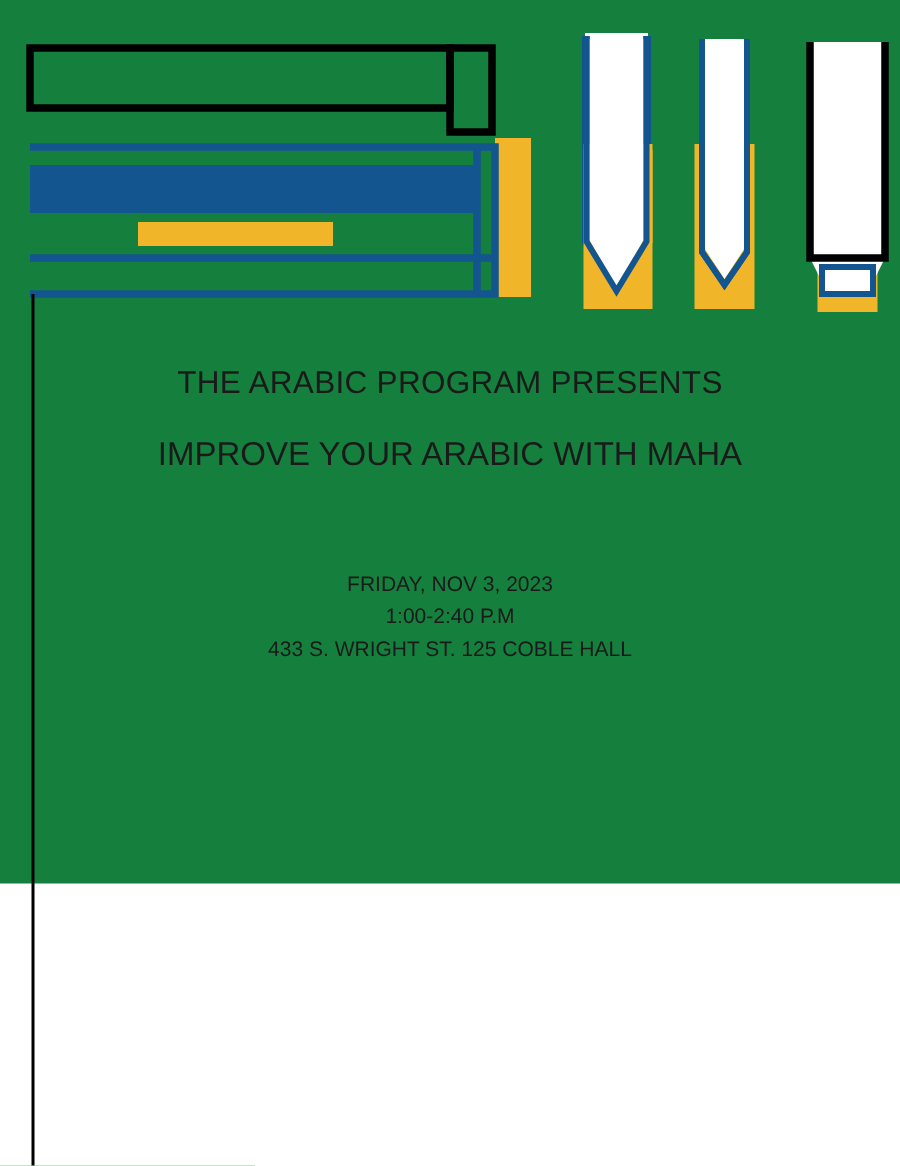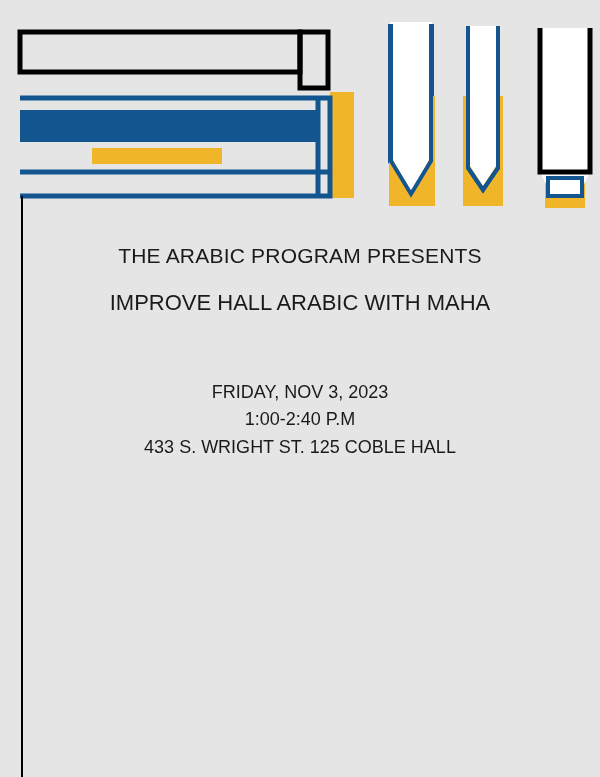--- a/index.html
+++ b/index.html
@@ -10,22 +10,22 @@
   body {
     width: 600px;
     height: 777px;
     overflow: hidden;
     font-family: "Liberation Sans", sans-serif;
     color: #1a1a1a;
   }
   .poster {
     position: relative;
     width: 600px;
-    height: 777px;
-    background: #e5e5e5;
+    height: 589px;
+    background: #15803d;
   }
 
   
   .header-art {
     position: absolute;
     left: 0;
     top: 0;
     width: 600px;
     height: 232px;
   }
@@ -79,21 +79,21 @@
   .subtitle {
     font-size: 22px;
     color: #1a1a1a;
     margin: 22px 0 0 0;
     line-height: 1.2;
   }
   .details {
     margin-top: 62px;
   }
   .details .line {
-    font-size: 18px;
+    font-size: 14px;
     color: #1a1a1a;
     line-height: 1.55;
   }
 </style>
 </head>
 <body>
 
 <div class="poster">
 
   <div class="header-art">
@@ -149,21 +149,21 @@
 
     </svg>
   </div>
 
   <div class="left-rule"></div>
 
   <div class="content">
     <div class="presents">THE ARABIC PROGRAM PRESENTS</div>
 
 
-    <div class="subtitle">IMPROVE HALL ARABIC WITH MAHA</div>
+    <div class="subtitle">IMPROVE YOUR ARABIC WITH MAHA</div>
 
     <div class="details">
       <div class="line">FRIDAY, NOV 3, 2023</div>
       <div class="line">1:00-2:40 P.M</div>
       <div class="line">433 S. WRIGHT ST. 125 COBLE HALL</div>
     </div>
   </div>
 
 </div>
 

